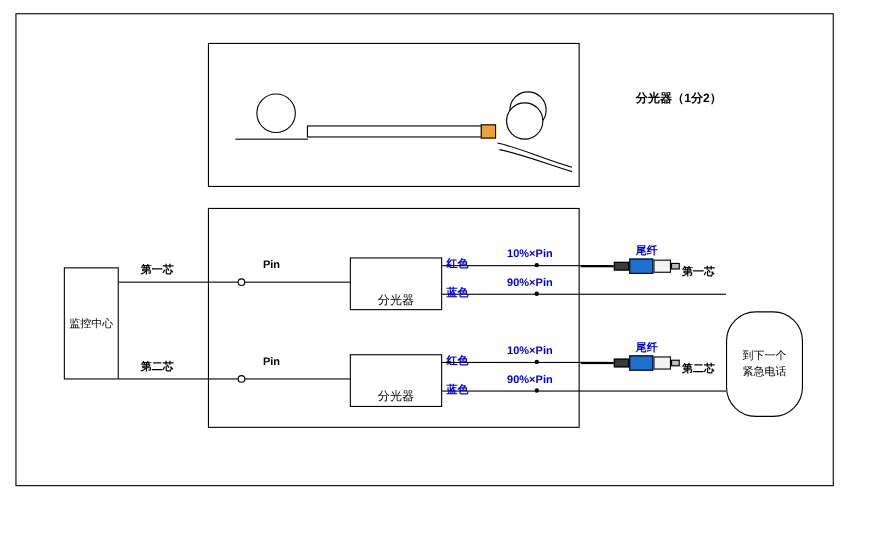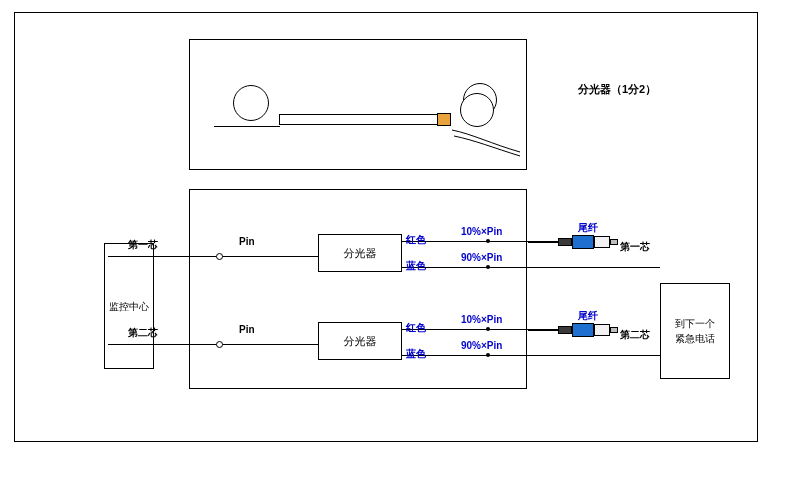--- a/index.html
+++ b/index.html
@@ -53,35 +53,36 @@
     align-items: center;
     justify-content: center;
     text-align: center;
     line-height: 1.5;
     background: #fff;
   }
   .box-mc {
     left: 58px;
     top: 243px;
     width: 50px;
-    height: 126px;
+    height: 102px;
     font-size: 10px;
-    margin-left: 46px;
   }
   .box-next {
     left: 660px;
     top: 283px;
     width: 70px;
     height: 96px;
     font-size: 10px;
+    border-radius: 27px;
   }
   .box-splitter {
     width: 84px;
-    height: 38px;
+    height: 48px;
     font-size: 11px;
+    align-items: flex-end;
   }
   .box-splitter-1 { left: 318px; top: 234px; }
   .box-splitter-2 { left: 318px; top: 322px; }
 
   .lbl {
     position: absolute;
     font-size: 10px;
     color: #000;
     white-space: nowrap;
     font-weight: bold;

